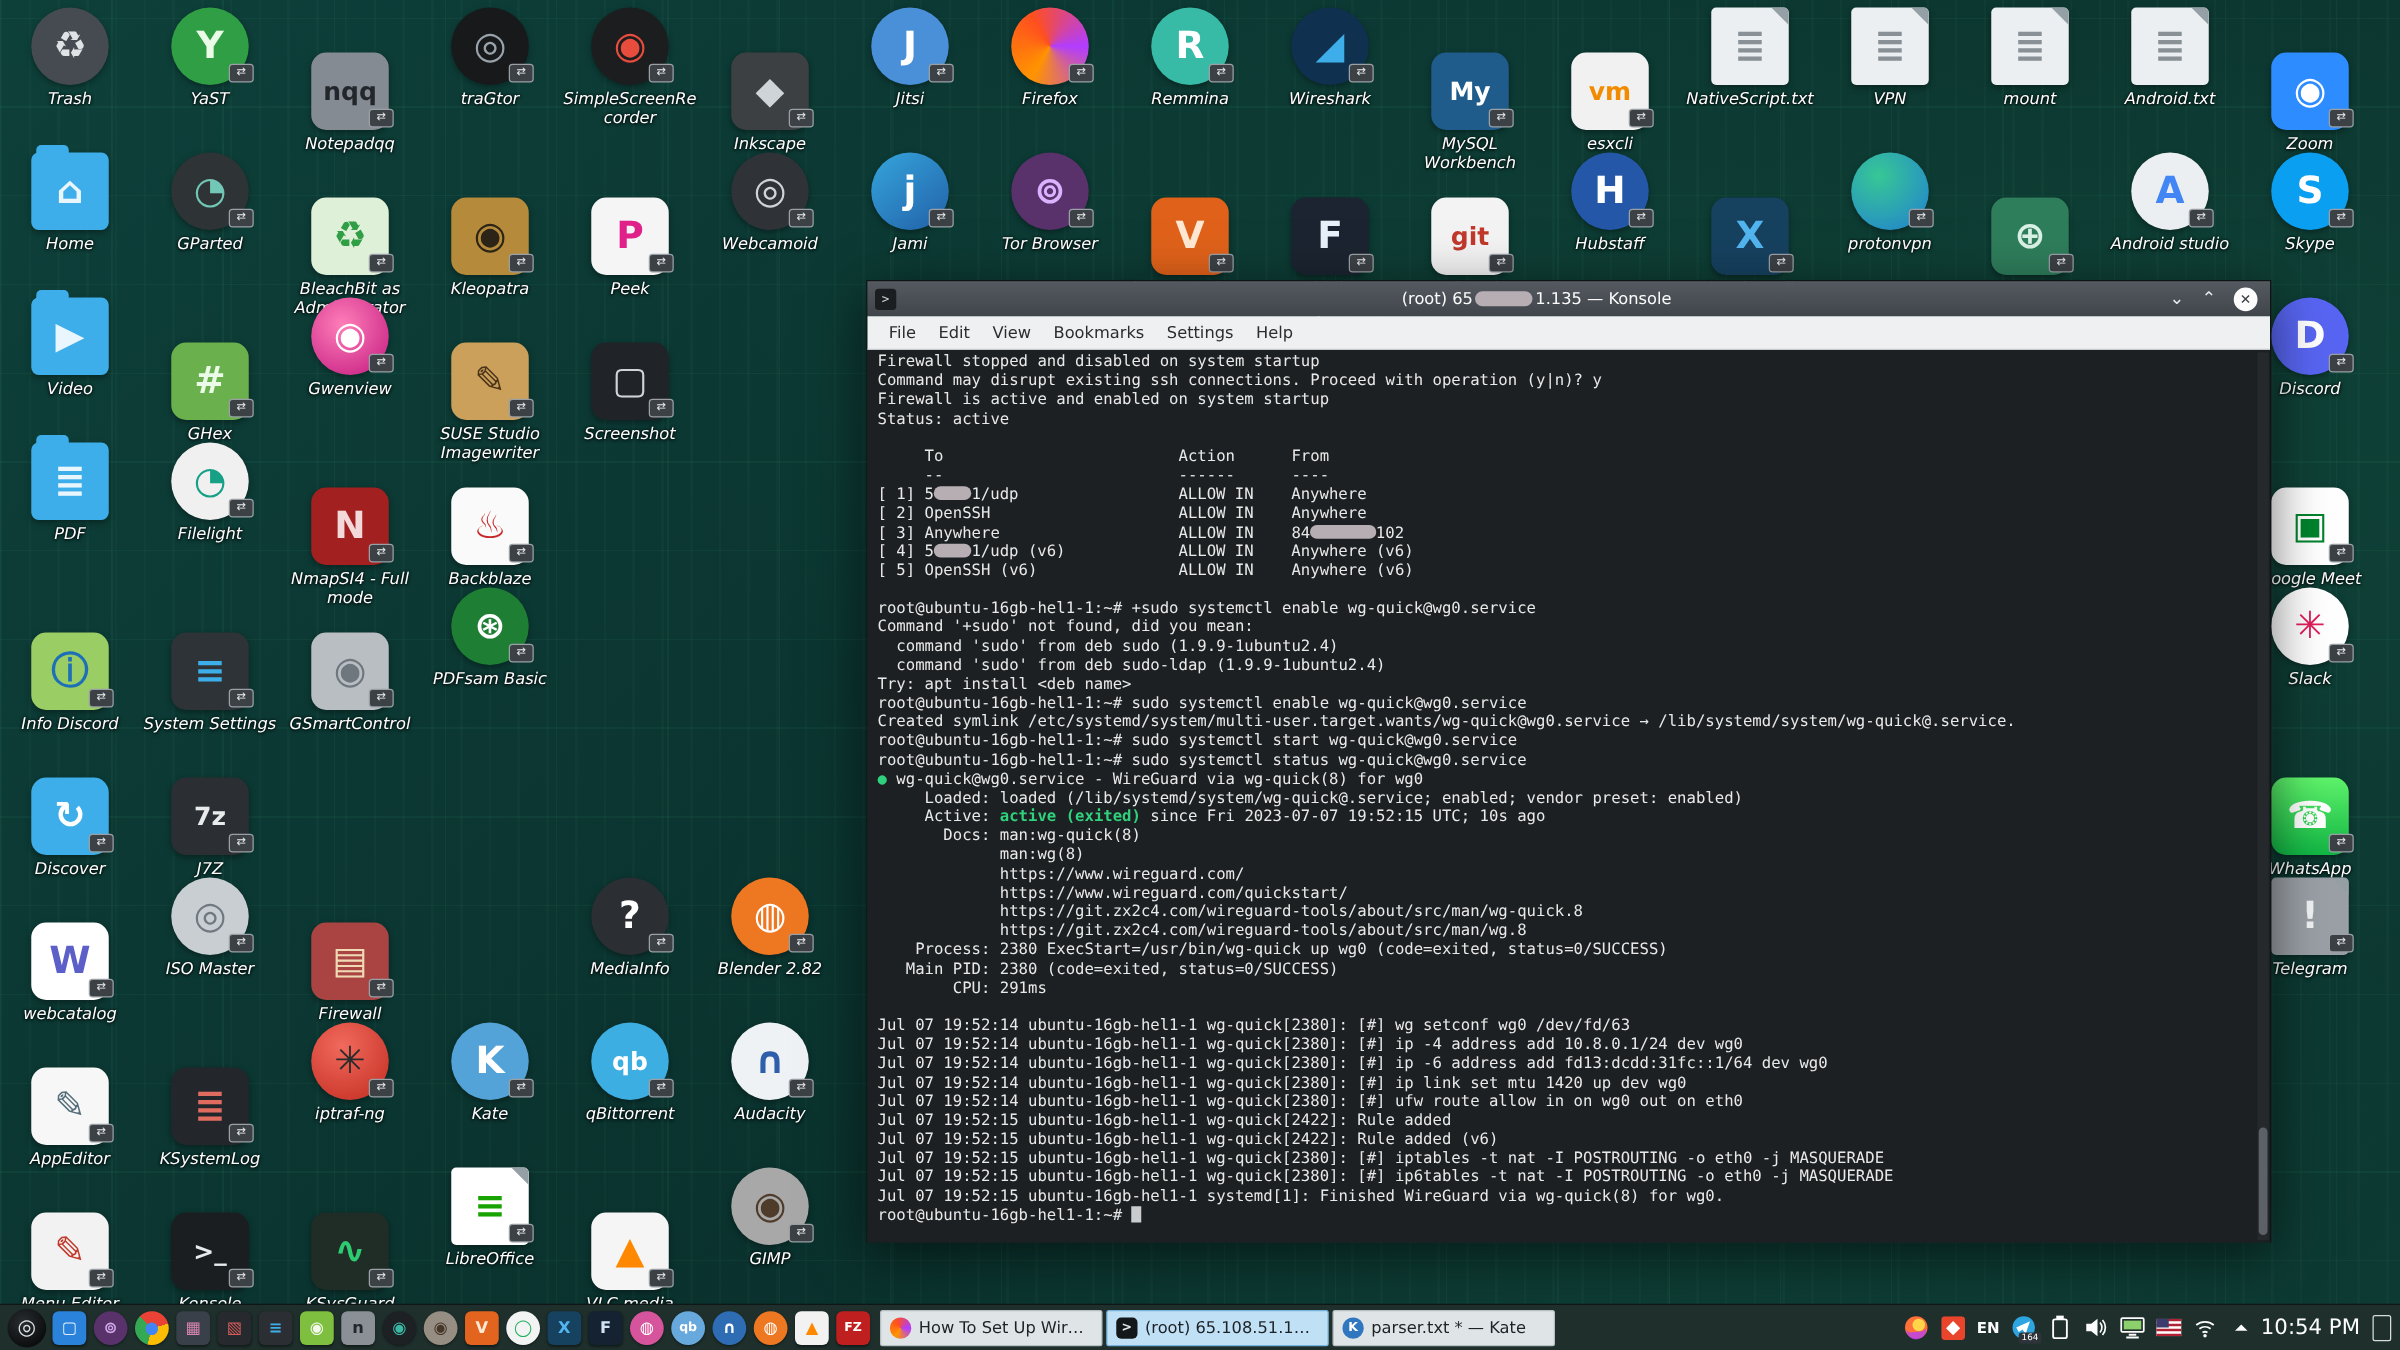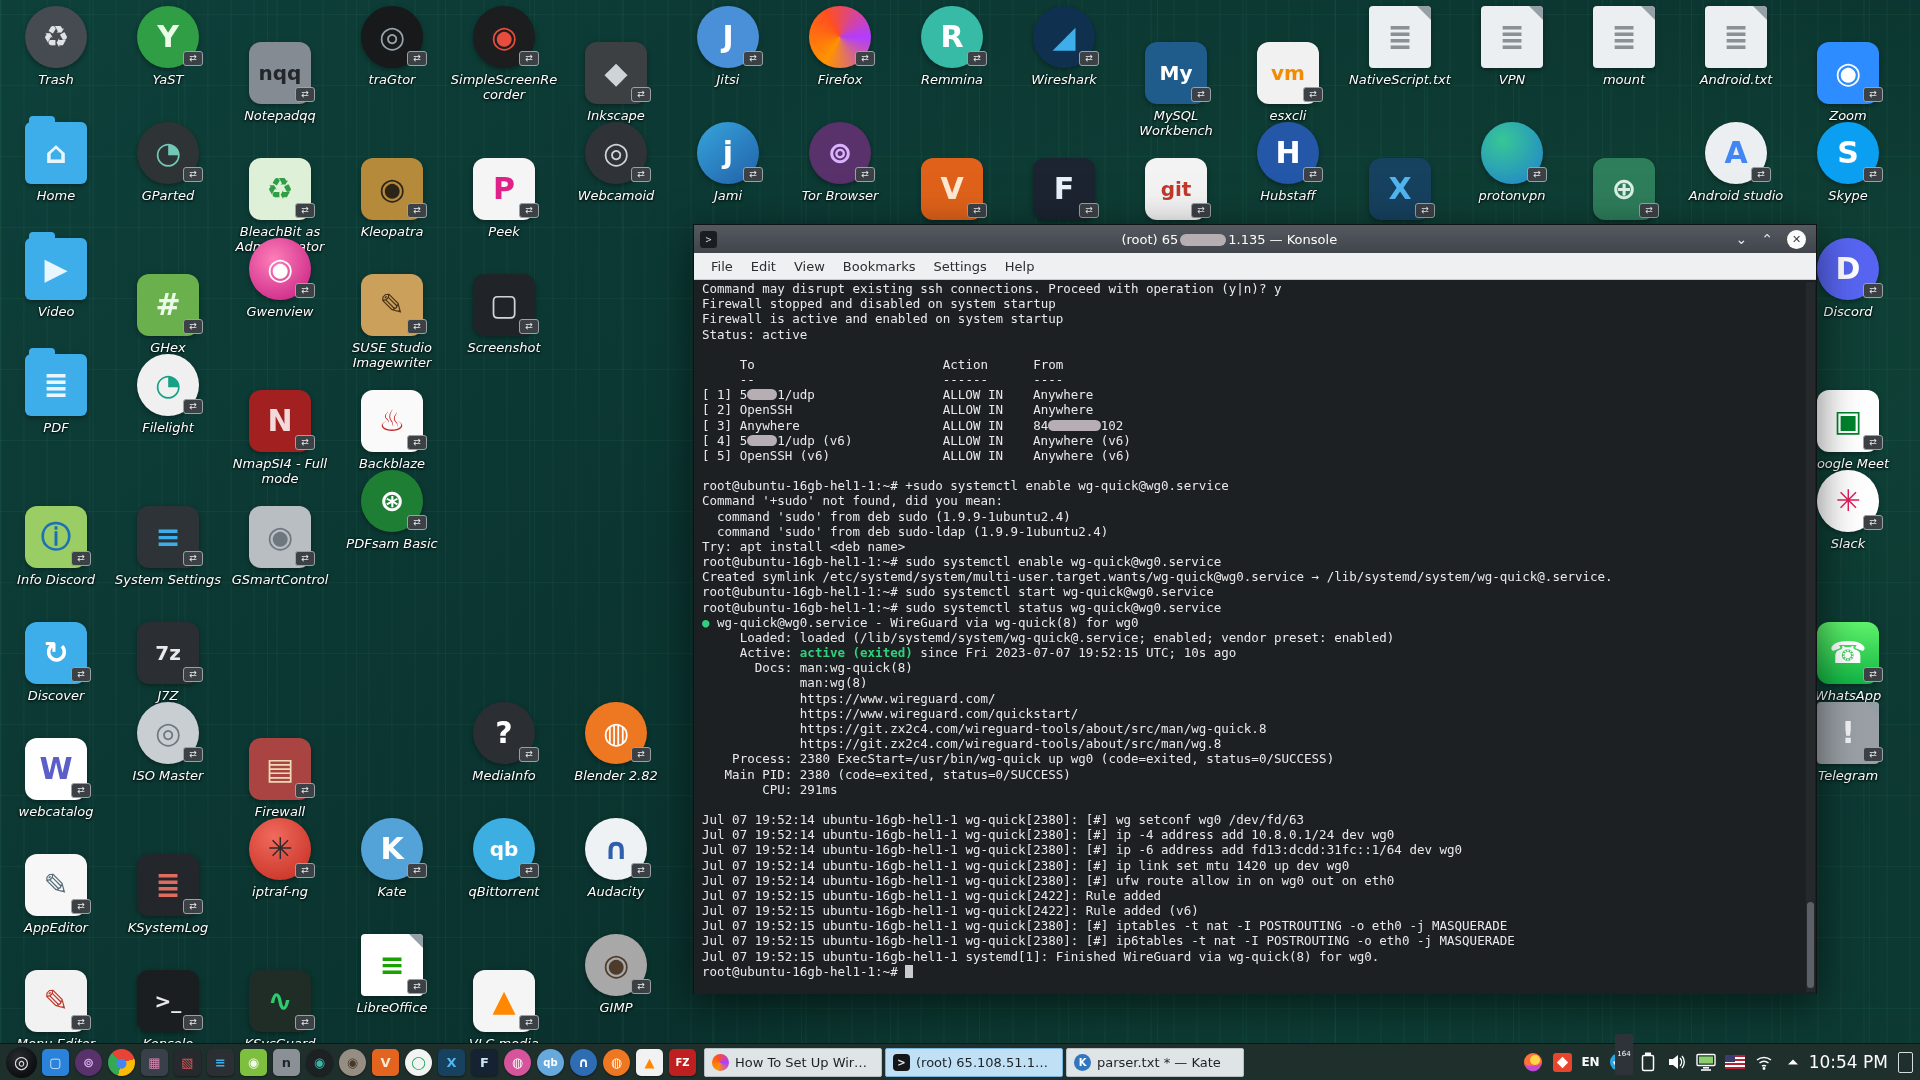--- a/index.html
+++ b/index.html
@@ -71,21 +71,21 @@
         white-space:nowrap; overflow:hidden; }
   .task.active { background:#bfe0f5; border-color:#77b3dc; }
   .task .ti { flex:0 0 17px; width:17px; height:17px; border-radius:4px; display:flex; align-items:center;
         justify-content:center; font-size:10px; font-weight:bold; }
   .task .tl { overflow:hidden; text-overflow:ellipsis; }
   #tray { display:flex; align-items:center; gap:9px; margin-left:auto; }
   .tri { position:relative; width:20px; height:20px; display:flex; align-items:center; justify-content:center; }
   .tri svg { display:block; }
   .tri.txt { color:#fcfcfc; font-size:12px; font-weight:bold; width:auto; }
   .badge { position:absolute; right:-4px; bottom:-3px; background:#2d3338; color:#fff; font-size:7px;
-        line-height:9px; padding:16px 2px; border-radius:2px;margin-left:34px; }
+        line-height:9px; padding:0 2px; border-radius:2px;margin-left:34px; }
   #clock { color:#fcfcfc; font-size:17px; margin:0 10px 0 6px; white-space:nowrap; }
   #showdesk { width:15px; height:21px; border:1px solid #d8dcde; border-radius:2px; margin-right:3px; background:transparent; }
 </style>
 </head>
 <body>
 
 <div id="desktop">
   <div id="blueprint"></div>
   <div id="icons">
       <div class="cell" style="left: 0px; top: 6px;">
@@ -589,22 +589,22 @@
     </div>
     <div class="mbar" id="menubar">
         <span class="mitem">File</span>
         <span class="mitem">Edit</span>
         <span class="mitem">View</span>
         <span class="mitem">Bookmarks</span>
         <span class="mitem">Settings</span>
         <span class="mitem">Help</span>
       </div>
     <div class="tbody" id="termbody">
+        <div class="tline"><span>Firewall stopped and disabled on system startup</span></div>
         <div class="tline"><span>Command may disrupt existing ssh connections. Proceed with operation (y|n)? y</span></div>
-        <div class="tline"><span>Firewall stopped and disabled on system startup</span></div>
         <div class="tline"><span>Firewall is active and enabled on system startup</span></div>
         <div class="tline"><span>Status: active</span></div>
         <div class="tline"></div>
         <div class="tline"><span>     To                         Action      From</span></div>
         <div class="tline"><span>     --                         ------      ----</span></div>
         <div class="tline"><span>[ 1] 5</span><span class="blob" style="width: 30px;"></span><span>1/udp</span><span>                 ALLOW IN    Anywhere</span></div>
         <div class="tline"><span>[ 2] OpenSSH                    ALLOW IN    Anywhere</span></div>
         <div class="tline"><span>[ 3] Anywhere                   ALLOW IN    84</span><span class="blob" style="width: 52.5px;"></span><span>102</span></div>
         <div class="tline"><span>[ 4] 5</span><span class="blob" style="width: 30px;"></span><span>1/udp (v6)</span><span>            ALLOW IN    Anywhere (v6)</span></div>
         <div class="tline"><span>[ 5] OpenSSH (v6)               ALLOW IN    Anywhere (v6)</span></div>

